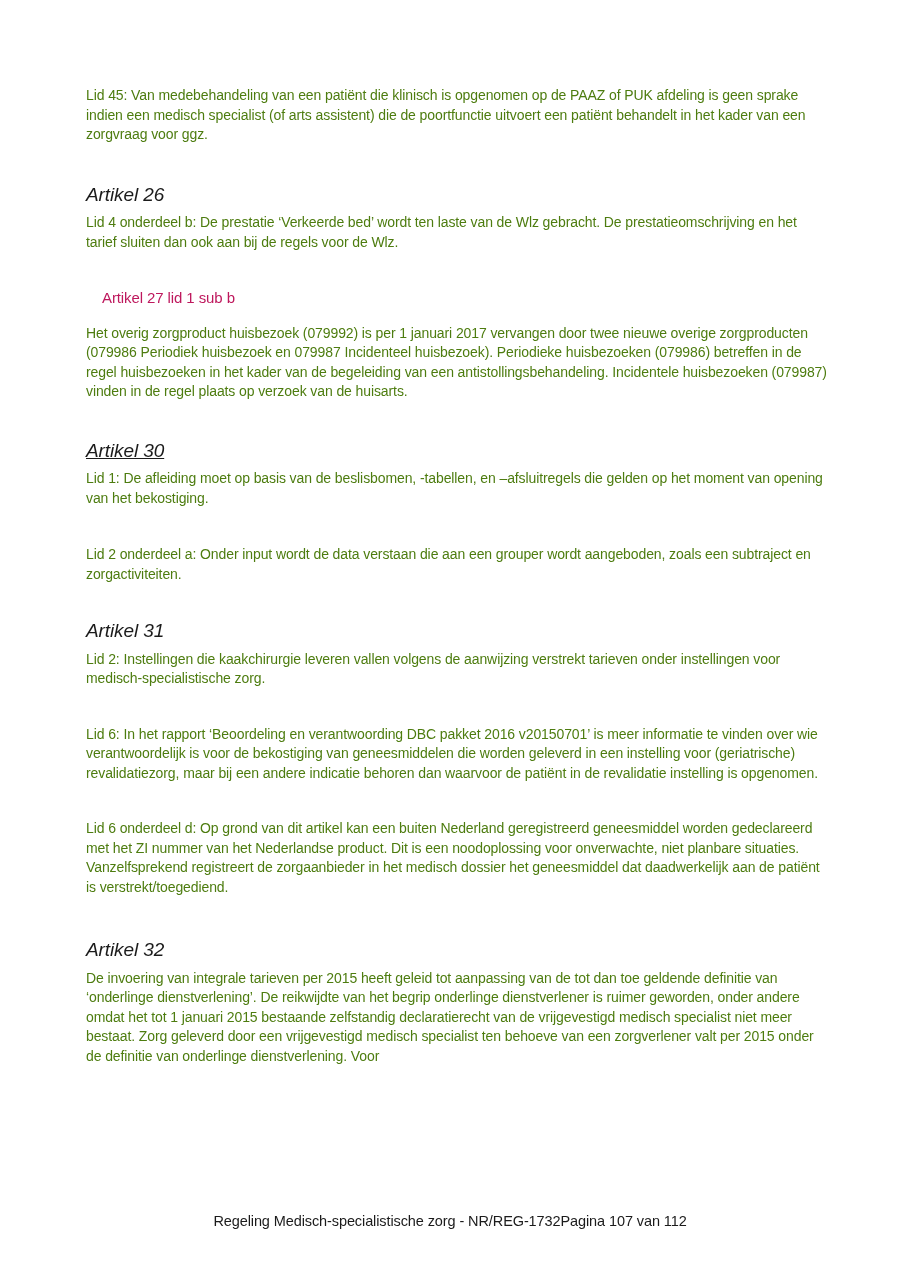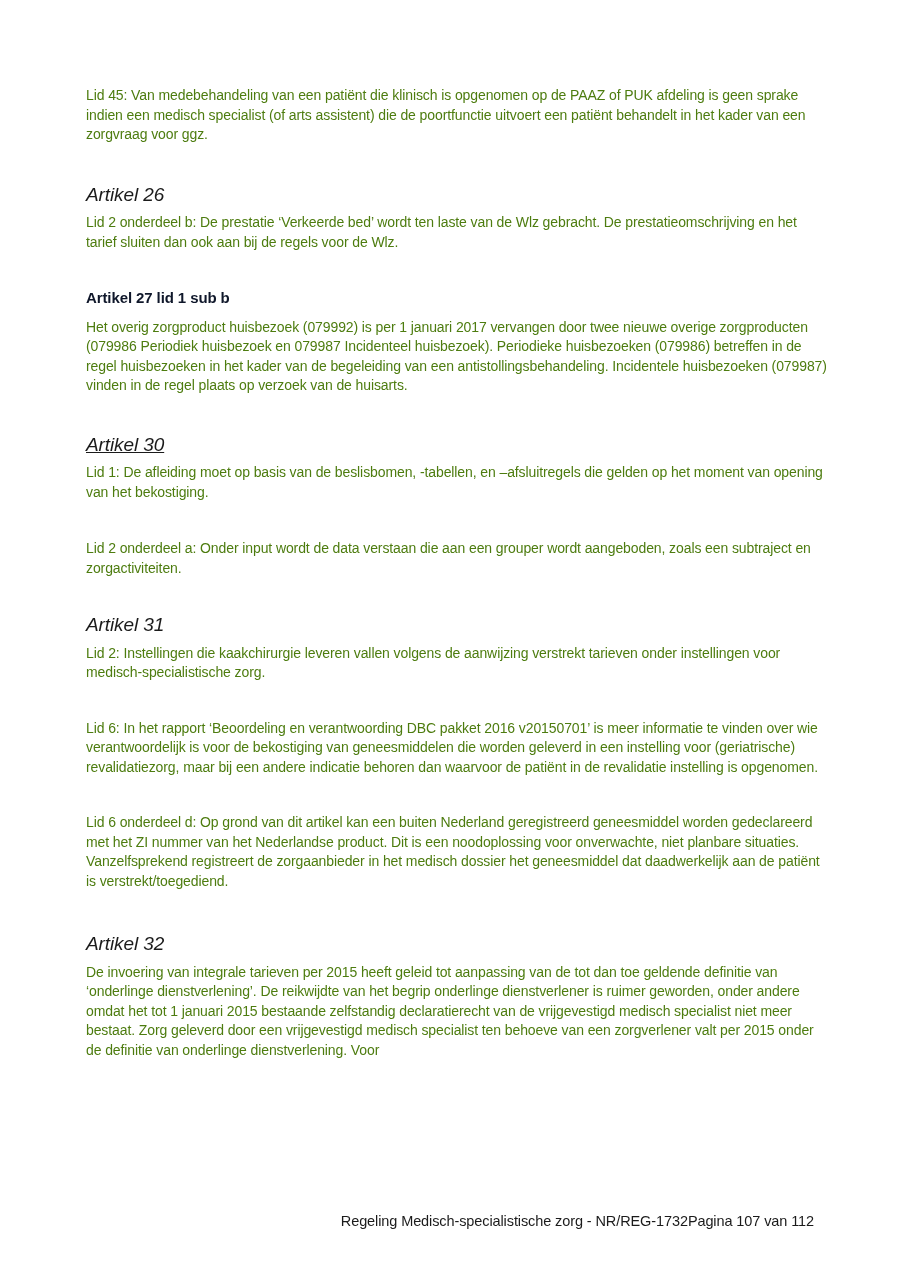--- a/index.html
+++ b/index.html
@@ -37,61 +37,61 @@
   .heading-italic {
     margin: 0;
     font-size: 19px;
     line-height: 19.5px;
     font-style: italic;
     font-weight: normal;
     letter-spacing: -0.1px;
     color: #1b1b1b;
   }
   .heading-regular {
-    margin: 0;
+    margin: 16px;
     font-size: 15px;
     line-height: 19.5px;
     font-style: normal;
-    font-weight: bold;
+    font-weight: normal;
     letter-spacing: -0.1px;
-    color: #0f172a;
+    color: #be185d;
   }
   .m9  { margin-top: 9px; }
   .m10 { margin-top: 10px; }
   .m36 { margin-top: 36px; }
   .m37 { margin-top: 37px; }
   .m39 { margin-top: 39px; text-decoration: underline; }
   .m40 { margin-top: 40px; }
   .m43 { margin-top: 43px; }
   .footer {
     position: absolute;
     left: 86px;
     top: 1212px;
     width: 728px;
     display: flex;
-    justify-content: flex-end;
+    justify-content: center;
     align-items: baseline;
     font-size: 14.5px;
     line-height: 19px;
     letter-spacing: -0.1px;
     color: #1b1b1b;
   }
 </style>
 </head>
 <body>
 
 <div class="page">
 
   <div class="content">
 
     <p class="para">Lid 45: Van medebehandeling van een patiënt die klinisch is opgenomen op de PAAZ of PUK afdeling is geen sprake indien een medisch specialist (of arts assistent) die de poortfunctie uitvoert een patiënt behandelt in het kader van een zorgvraag voor ggz.</p>
 
     <h3 class="heading-italic m40">Artikel 26</h3>
 
-    <p class="para m9">Lid 2 onderdeel b: De prestatie ‘Verkeerde bed’ wordt ten laste van de Wlz gebracht. De prestatieomschrijving en het tarief sluiten dan ook aan bij de regels voor de Wlz.</p>
+    <p class="para m9">Lid 4 onderdeel b: De prestatie ‘Verkeerde bed’ wordt ten laste van de Wlz gebracht. De prestatieomschrijving en het tarief sluiten dan ook aan bij de regels voor de Wlz.</p>
 
     <h3 class="heading-regular m36">Artikel 27 lid 1 sub b</h3>
 
     <p class="para m10">Het overig zorgproduct huisbezoek (079992) is per 1 januari 2017 vervangen door twee nieuwe overige zorgproducten (079986 Periodiek huisbezoek en 079987 Incidenteel huisbezoek). Periodieke huisbezoeken (079986) betreffen in de regel huisbezoeken in het kader van de begeleiding van een antistollingsbehandeling. Incidentele huisbezoeken (079987) vinden in de regel plaats op verzoek van de huisarts.</p>
 
     <h3 class="heading-italic m39">Artikel 30</h3>
 
     <p class="para m9">Lid 1: De afleiding moet op basis van de beslisbomen, -tabellen, en –afsluitregels die gelden op het moment van opening van het bekostiging.</p>
 
     <p class="para m37">Lid 2 onderdeel a: Onder input wordt de data verstaan die aan een grouper wordt aangeboden, zoals een subtraject en zorgactiviteiten.</p>

